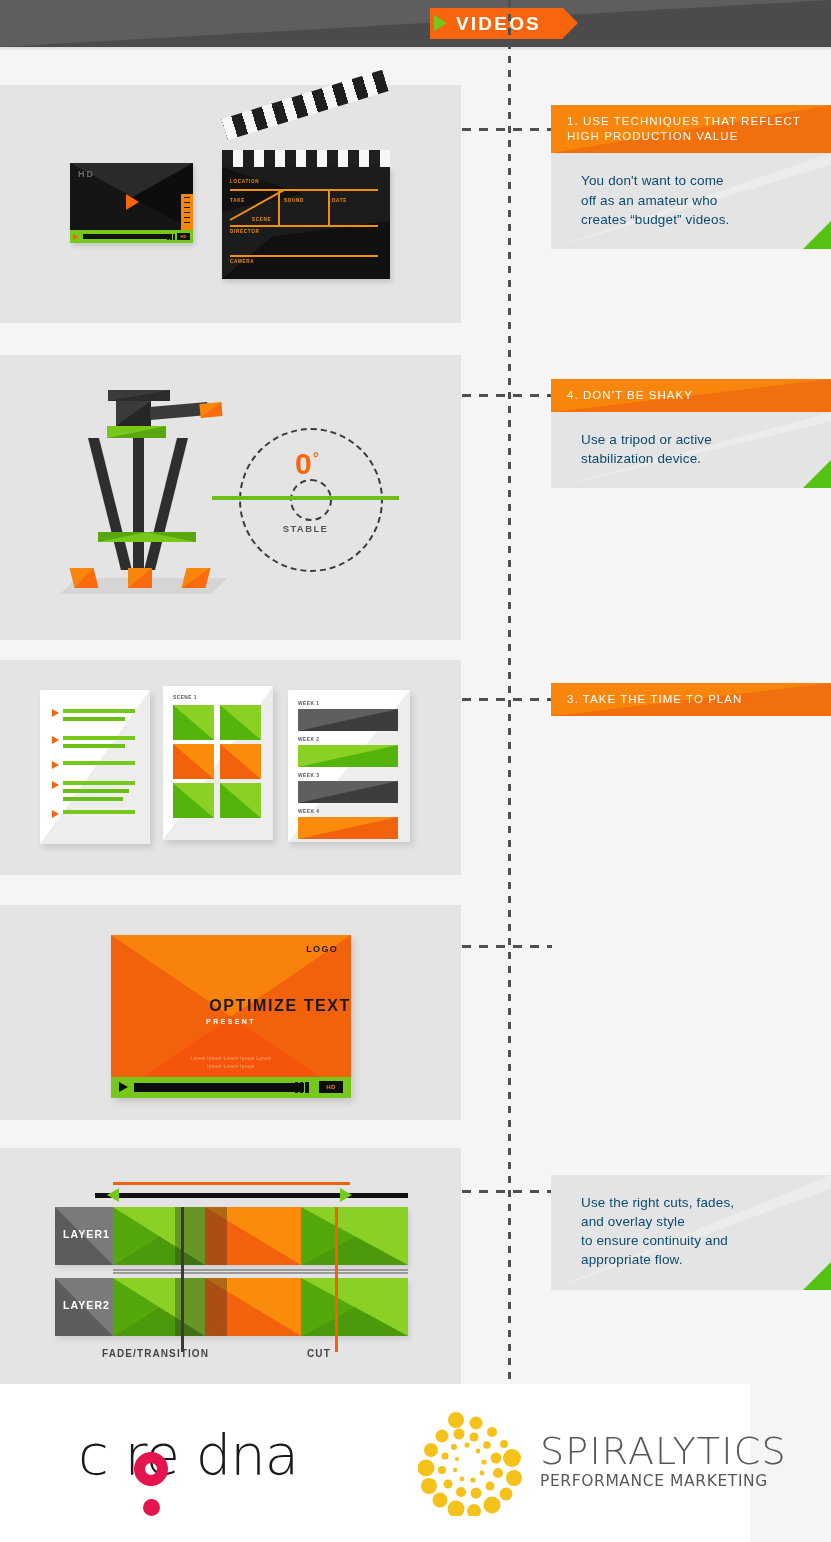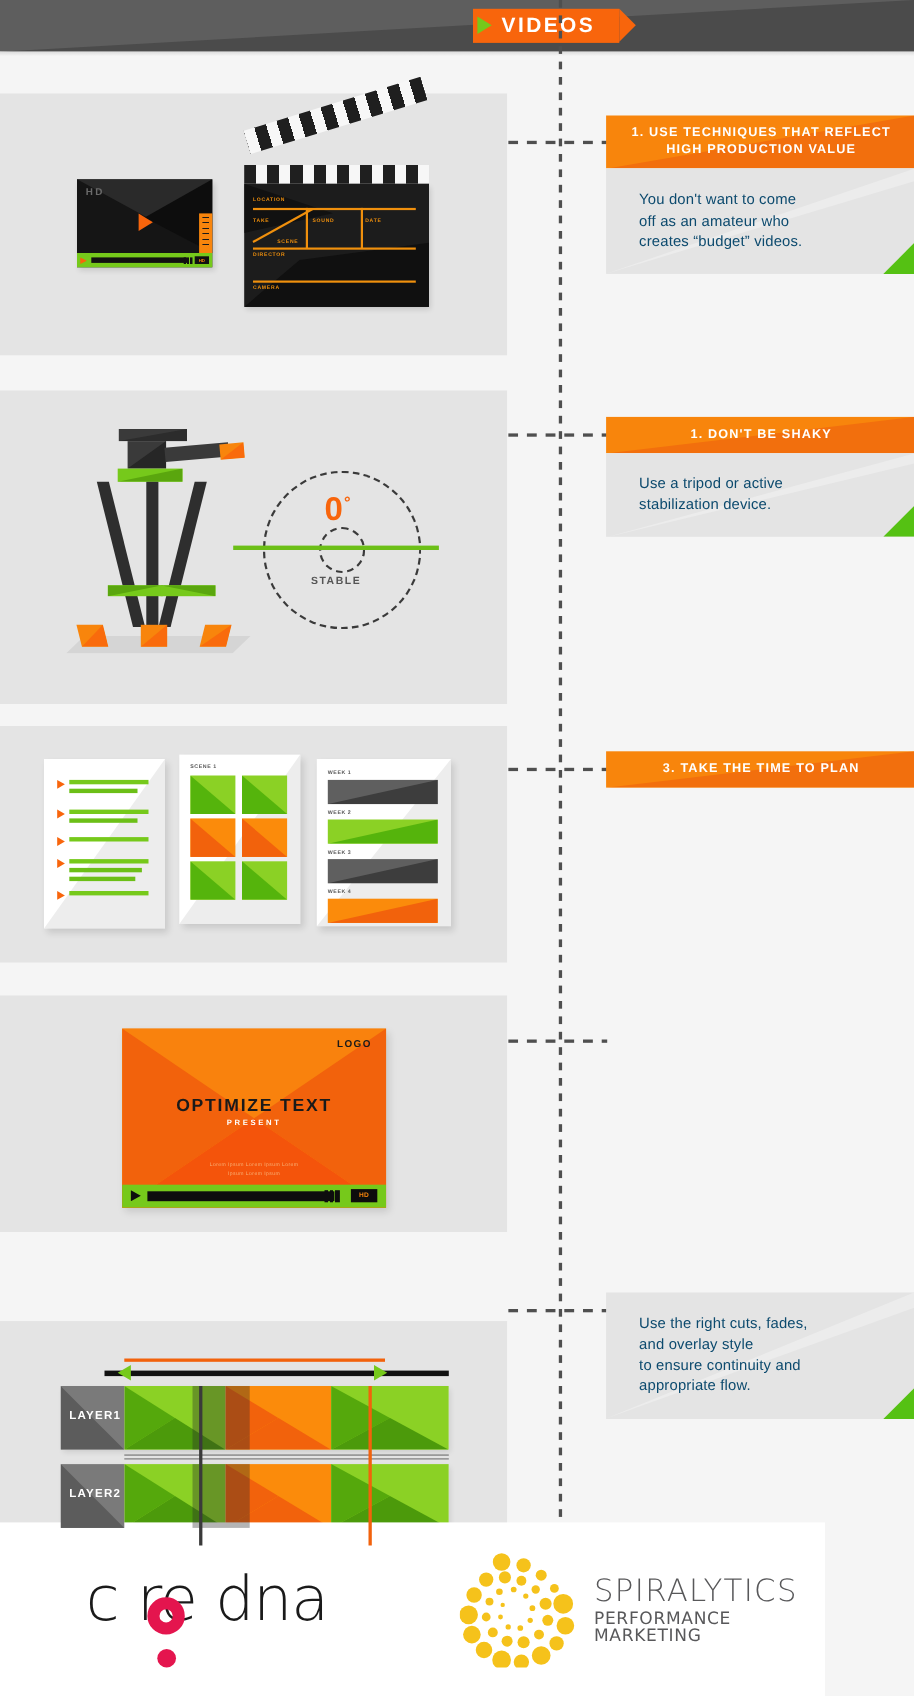--- a/index.html
+++ b/index.html
@@ -69,22 +69,22 @@
     position: relative; overflow: hidden;
     background: #f8850c; padding: 9px 14px 9px 16px;
   }
   .card-head::after {
     content: ""; position: absolute; left: 0; top: 0; right: 0; bottom: 0;
     background: #f26f0d;
     clip-path: polygon(0 100%, 100% 0, 100% 100%);
   }
   .card-head-text {
     position: relative; z-index: 2;
-    color: #ffffff; font-size: 11.5px; font-weight: bold;
-    letter-spacing: 1.05px; line-height: 1.32; text-align: center;
+    color: #ffffff; font-size: 11.5px; font-weight: normal;
+    letter-spacing: 1.05px; line-height: 1.32;
   }
   .card-body {
     position: relative; overflow: hidden;
     background: #e4e4e4; padding: 18px 16px 20px 30px;
   }
   .card-body::before {
     content: ""; position: absolute; inset: 0;
     background: #ececec;
     clip-path: polygon(0 100%, 100% 0, 100% 12%, 0 100%);
   }
@@ -220,21 +220,21 @@
 
   
   .slide { position:absolute; left:111px; top:935px; width:240px; height:163px;
     background:#f9820d; overflow:hidden; box-shadow: 3px 4px 7px rgba(0,0,0,.13); }
   .slide .t1{position:absolute;inset:0;background:#f9820d;}
   .slide .t2{position:absolute;inset:0;background:#f2620c;clip-path:polygon(0 0,0 100%,50% 50%);}
   .slide .t3{position:absolute;inset:0;background:#f2620c;clip-path:polygon(100% 0,100% 100%,50% 50%);}
   .slide .t4{position:absolute;inset:0;background:#f4540b;clip-path:polygon(0 100%,100% 100%,50% 50%);}
   .slide-logo { position:absolute; z-index:4; right:13px; top:9px; color:#1a1a1a;
     font-size:9px; font-weight:bold; letter-spacing:1.3px; }
-  .slide-title { position:absolute; z-index:4; left:0; top:62px; width:240px; text-align:center;
+  .slide-title { position:absolute; z-index:4; left:0; top:62px; width:240px; text-align:right;
     color:#1a1a1a; font-size:16px; font-weight:bold; letter-spacing:1.6px; }
   .slide-sub { position:absolute; z-index:4; left:0; top:83px; width:240px; text-align:center;
     color:#ffffff; font-size:7px; font-weight:bold; letter-spacing:2.4px; }
   .slide-body { position:absolute; z-index:4; left:0; top:120px; width:240px; text-align:center;
     color:#f8b075; font-size:4.6px; line-height:1.7; letter-spacing:.4px; white-space:pre-line; }
   .slide-bar { position:absolute; z-index:5; left:0; bottom:0; width:240px; height:21px; background:#76c91b; }
   .slide-bar-play { position:absolute; left:8px; top:5px; width:0;height:0;
     border-top:5.5px solid transparent;border-bottom:5.5px solid transparent;border-left:9px solid #0d0d0d; }
   .slide-bar-track { position:absolute; left:23px; top:6px; width:170px; height:9px; background:#0d0d0d; }
   .slide-bar-eq { position:absolute; right:42px; top:5px; width:14px; height:11px; background:
@@ -278,21 +278,21 @@
   .footer { position:absolute; left:0; top:1384px; width:750px; height:158px; background:#fff; }
   .coredna { position:absolute; left:78px; top:38px; width:270px; height:80px; }
   .cd-text { position:absolute; left:0; top:0; color:#1a1a1a; font-size:56px;
      letter-spacing: -1px; font-family:"DejaVu Sans", sans-serif; font-weight:300; }
   .cd-ring { position:absolute; left:56px; top:30px; width:34px; height:34px; border-radius:50%;
      border:11px solid #e4154e; box-sizing:border-box; }
   .cd-dot { position:absolute; left:65px; top:77px; width:17px; height:17px; border-radius:50%; background:#e4154e; }
   .spiral { position:absolute; left:418px; top:26px; width:340px; height:106px; }
   .spiral-mark { position:absolute; left:0; top:0; width:110px; height:106px; }
   .spiral-txt { position:absolute; left:122px; top:22px; }
-  .sp-name { color:#58585a; font-size:28px; letter-spacing:1.2px; font-weight:300;
+  .sp-name { color:#58585a; font-size:38px; letter-spacing:1.2px; font-weight:300;
      font-family:"DejaVu Sans", sans-serif; line-height:1; }
   .sp-tag { color:#58585a; font-size:15.5px; letter-spacing:.6px; margin-top:4px;
      font-family:"DejaVu Sans", sans-serif; line-height:1; }
 </style>
 </head>
 <body>
 
 <div id="page">
 
   <div class="header">
@@ -387,21 +387,21 @@
       <div class="level-outer"></div>
       <div class="level-inner"></div>
       <div class="level-bar"></div>
       <div class="level-zero"><span>0</span><span style="font-size:15px;vertical-align:super">°</span></div>
       <div class="level-caption">STABLE</div>
     </div>
   </div>
 
   <div class="card" style="top:379px">
     <div class="card-head">
-      <div class="card-head-text" style="white-space:pre-line">1. DON'T BE SHAKY</div>
+      <div class="card-head-text" style="white-space:pre-line">4. DON'T BE SHAKY</div>
     </div>
     <div class="card-body" style="min-height:75px">
       <div class="card-body-text">Use a tripod or active
 stabilization device.</div>
     </div>
   </div>
 
   <div class="panel" style="top:660px;width:461px;height:215px">
 
     <div class="doc doc-a" style="position:absolute;left:40px;top:30px">
@@ -475,21 +475,21 @@
       <div class="slide-bar">
         <span class="slide-bar-play"></span>
         <span class="slide-bar-track"></span>
         <span class="slide-bar-eq"></span>
         <span class="slide-bar-hd">HD</span>
       </div>
     </div>
   </div>
 
 
-  <div class="panel" style="top:1201px;width:461px;height:236px">
+  <div class="panel" style="top:1148px;width:461px;height:236px">
     <div class="tl" style="position:absolute;left:55px;top:32px">
       <div class="tl-oline"></div>
       <div class="tl-black"></div>
       <div class="tl-arrow-l"></div>
       <div class="tl-arrow-r"></div>
 
       <div class="tl-layer tl-l1">
         <span class="tl-clip g" style="left:58px;width:92px"></span>
         <span class="tl-clip o" style="left:150px;width:96px"></span>
         <span class="tl-clip g" style="left:246px;width:107px"></span>

